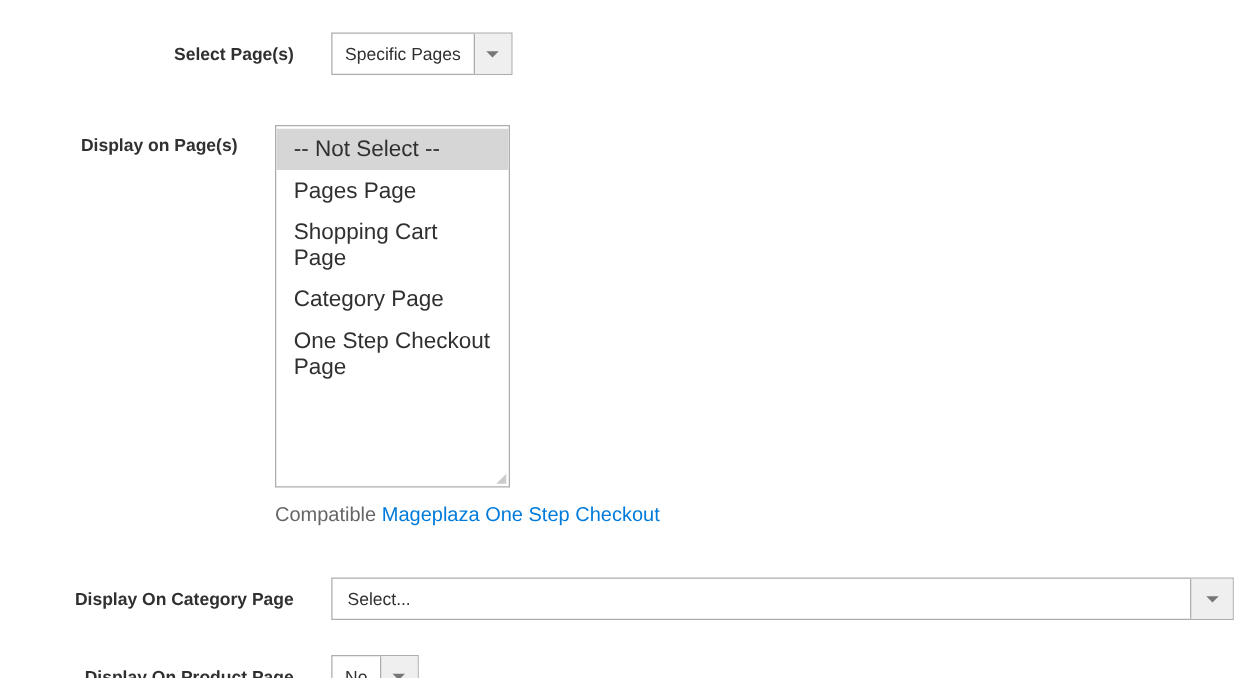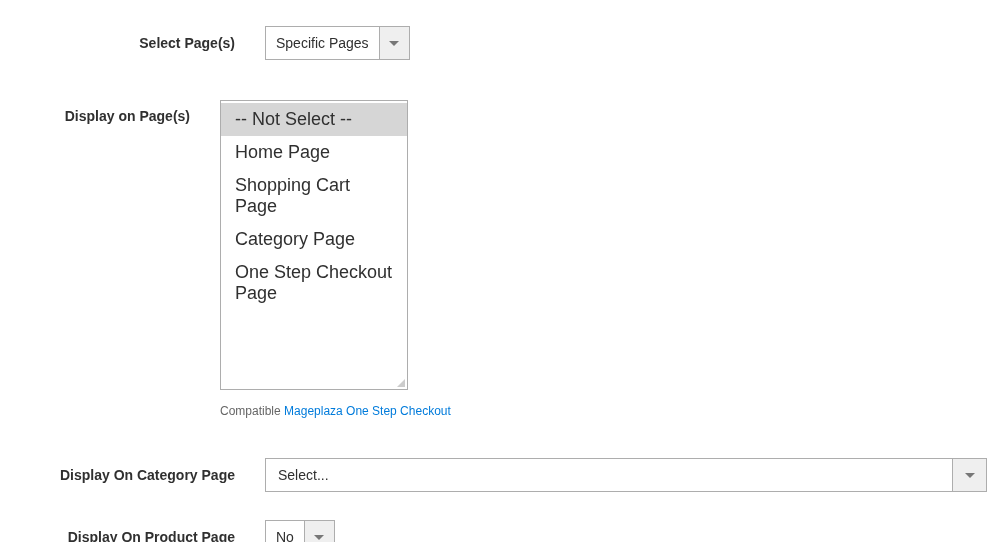--- a/index.html
+++ b/index.html
@@ -14,21 +14,21 @@
     .select-small .select-text { padding: 0 10px; display: flex; align-items: center; color: #303030; }
     .select-small .select-btn { width: 30px; border-left: 1px solid #adadad; background: #efefef; display: flex; align-items: center; justify-content: center; cursor: pointer; }
     .tri-down { width: 0; height: 0; border-left: 5px solid transparent; border-right: 5px solid transparent; border-top: 5px solid #777; }
 
     .multiselect { width: 188px; height: 290px; border: 1px solid #adadad; background: #fff; overflow: hidden; position: relative; padding-top: 2px; }
     .multiselect .opt { padding: 6px 14px; color: #303030; cursor: pointer; font-size: 18px; }
     .multiselect .opt.selected { background: #d6d6d6; }
     .multiselect .resize { position: absolute; right: 2px; bottom: 2px; width: 10px; height: 10px; }
     .multiselect .resize::before { content: ""; position: absolute; right: 0; bottom: 0; width: 0; height: 0; border-left: 8px solid transparent; border-bottom: 8px solid #999; opacity: .5; }
 
-    .helper { margin-top: 14px; font-size: 12px; color: #666; }
+    .helper { margin-top: 14px; font-size: 16px; color: #666; }
     .helper a { color: #007bdb; text-decoration: none; }
 
     .select-wide { display: flex; align-items: stretch; height: 34px; border: 1px solid #adadad; background: #fff; width: 100%; }
     .select-wide .select-text { flex: 1; padding: 0 12px; display: flex; align-items: center; color: #303030; }
     .select-wide .select-btn { width: 34px; border-left: 1px solid #adadad; background: #efefef; display: flex; align-items: center; justify-content: center; cursor: pointer; }
 
     .spacer-top { height: 6px; }
     .row-gap-lg { margin-top: 40px; }
   </style>
 </head>
@@ -46,21 +46,21 @@
       </div>
     </div>
   </div>
 </div>
 
 <div class="form-row" style="margin-top:40px;">
   <div class="label-col">Display on Page(s)</div>
   <div class="field-col">
     <div class="multiselect" id="pages-multiselect">
       <div class="opt selected">-- Not Select --</div>
-        <div class="opt">Home Page</div>
+        <div class="opt">Pages Page</div>
         <div class="opt">Shopping Cart Page</div>
         <div class="opt">Category Page</div>
         <div class="opt">One Step Checkout Page</div>
         <div class="resize"></div>
     </div>
     <div class="helper">
       <span>Compatible</span>
       <a href="#">Mageplaza One Step Checkout</a>
     </div>
   </div>

